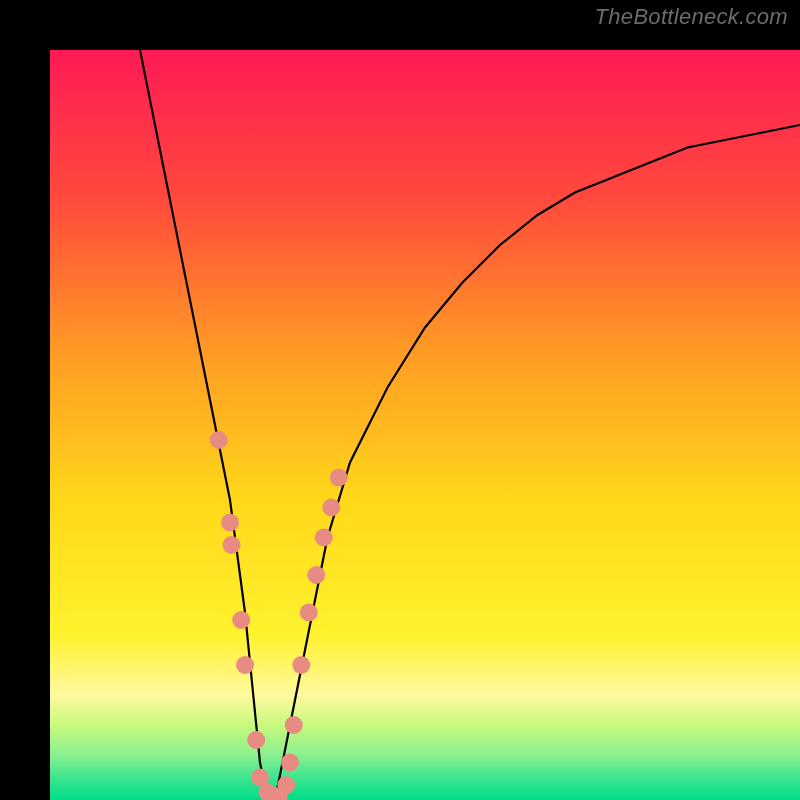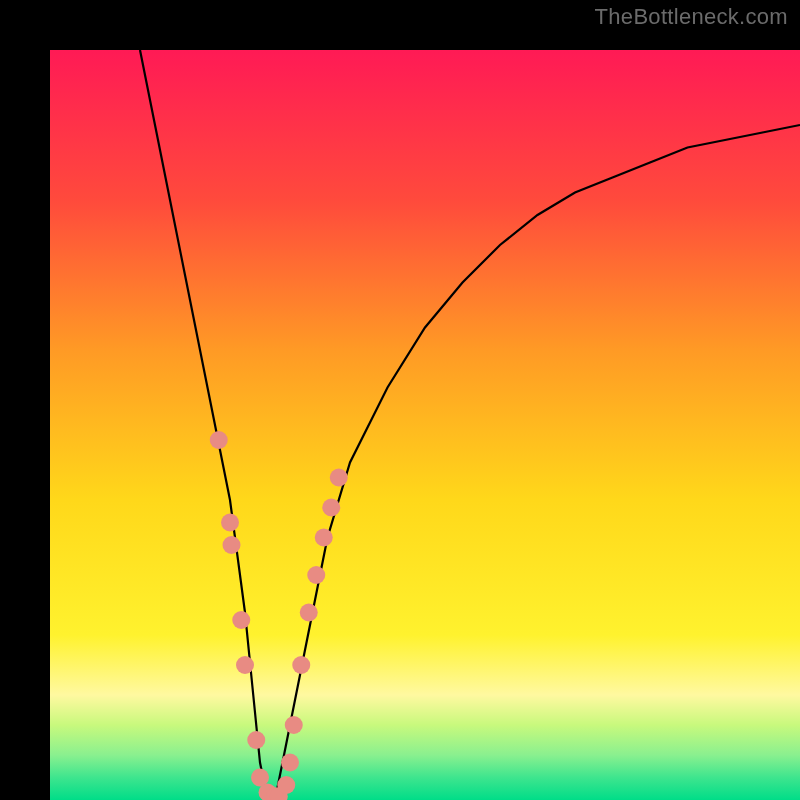--- a/index.html
+++ b/index.html
@@ -27,20 +27,21 @@
     height: 750px;
   }
   .watermark {
     position: absolute;
     top: 4px;
     right: 12px;
     color: #6b6b6b;
     font-size: 22px;
     letter-spacing: 0.3px;
     font-weight: 500;
+    font-style: italic;
   }
 </style>
 </head>
 <body>
 
 <div class="frame">
   <svg class="plot" width="750" height="750" viewBox="0 0 750 750">
     <defs>
       <linearGradient id="bg-grad" x1="0" y1="0" x2="0" y2="1">
           <stop offset="0%" stop-color="#ff1a55"></stop>

